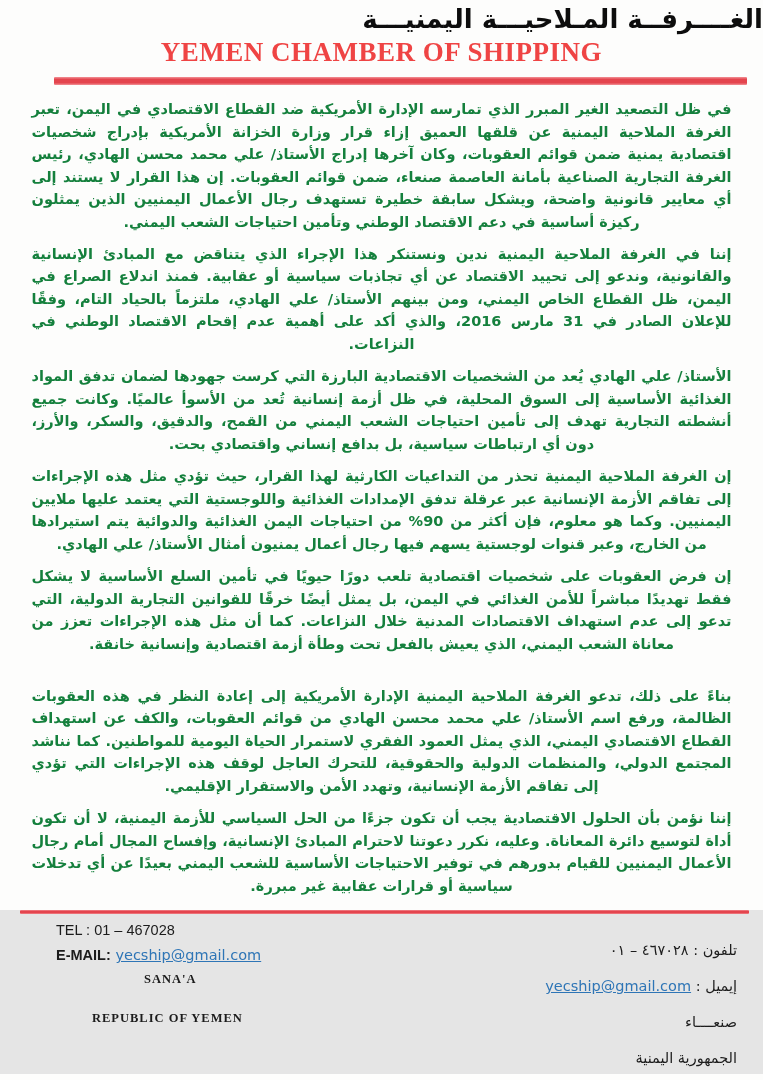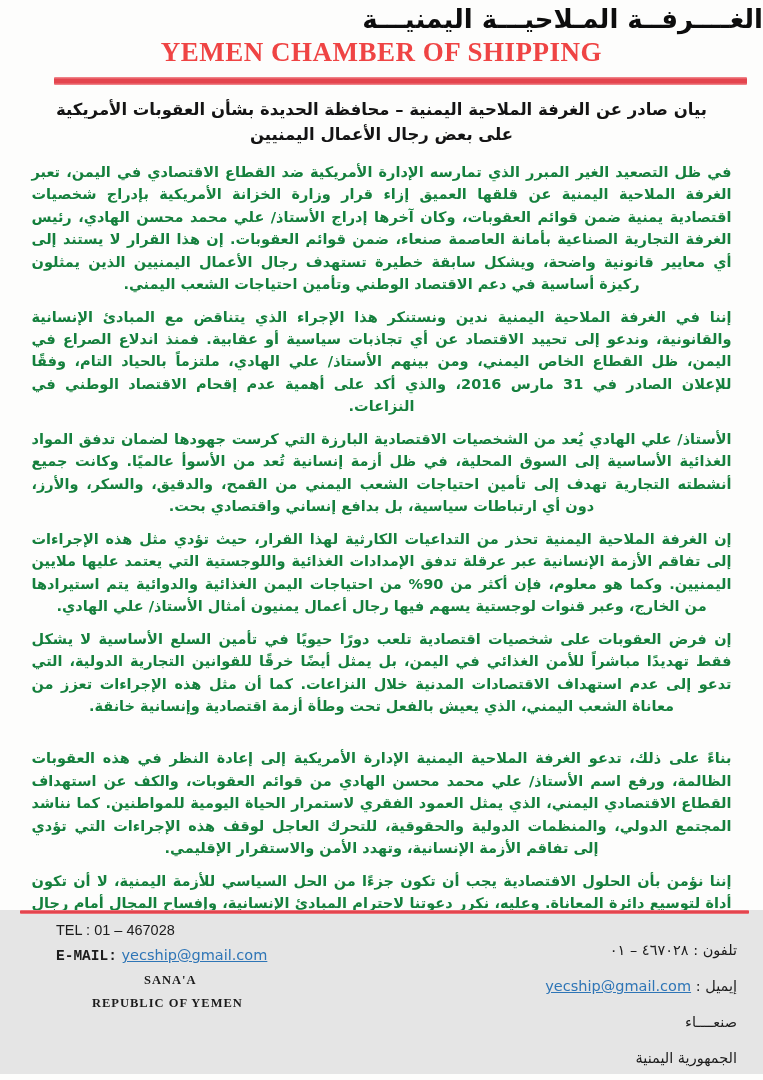--- a/index.html
+++ b/index.html
@@ -78,46 +78,42 @@
   
   .footer-wrap{position:absolute;left:0;right:0;bottom:6px;background:#e5e5e5;}
   .footer{
     display:flex;
     justify-content:space-between;
     padding:8px 26px 0 56px;
   }
   .footer-left{direction:ltr;font-size:14.5px;color:#1c1c1c;}
   .footer-left .tel{font-family:"Liberation Sans",sans-serif;}
   .footer-left .email-row{margin-top:9px;}
-  .footer-left .email-label{font-weight:bold;font-family:Liberation Mono, monospace;}
+  .footer-left .email-label{font-weight:bold;font-family:Liberation Sans, sans-serif;}
   .footer-left .city{
     margin-top:9px;padding-left:88px;
     font-family:"Liberation Serif",serif;font-weight:bold;font-size:12.5px;letter-spacing:1px;
   }
   .footer-left .country{
-    margin-top:8px;padding-left:36px;
+    margin-top:24px;padding-left:36px;
     font-family:"Liberation Serif",serif;font-weight:bold;font-size:12.5px;letter-spacing:1px;
   }
   .footer-right{direction:rtl;text-align:right;font-size:14.5px;color:#1c1c1c;}
   .footer-right > div{margin-bottom:8px;margin-top:20px;}
   a.link{color:var(--link-blue);text-decoration:underline;cursor:pointer;}
 </style>
 </head>
 <body>
 
 <div class="page">
 
   <div class="logo-ar">الغــــرفــة المـلاحيـــة اليمنيـــة</div>
   <div class="logo-en">YEMEN CHAMBER OF SHIPPING</div>
   <div class="rule rule-top"></div>
 
-  <div class="doc-title">
-    <div>بيان صادر عن الغرفة الملاحية اليمنية – محافظة الحديدة بشأن العقوبات الأمريكية</div>
-    <div>على بعض رجال الأعمال اليمنيين</div>
-  </div>
 
   <div class="body">
       <p>في ظل التصعيد الغير المبرر الذي تمارسه الإدارة الأمريكية ضد القطاع الاقتصادي في اليمن، تعبر الغرفة الملاحية اليمنية عن قلقها العميق إزاء قرار وزارة الخزانة الأمريكية بإدراج شخصيات اقتصادية يمنية ضمن قوائم العقوبات، وكان آخرها إدراج الأستاذ/ علي محمد محسن الهادي، رئيس الغرفة التجارية الصناعية بأمانة العاصمة صنعاء، ضمن قوائم العقوبات. إن هذا القرار لا يستند إلى أي معايير قانونية واضحة، ويشكل سابقة خطيرة تستهدف رجال الأعمال اليمنيين الذين يمثلون ركيزة أساسية في دعم الاقتصاد الوطني وتأمين احتياجات الشعب اليمني.</p>
       <p>إننا في الغرفة الملاحية اليمنية ندين ونستنكر هذا الإجراء الذي يتناقض مع المبادئ الإنسانية والقانونية، وندعو إلى تحييد الاقتصاد عن أي تجاذبات سياسية أو عقابية. فمنذ اندلاع الصراع في اليمن، ظل القطاع الخاص اليمني، ومن بينهم الأستاذ/ علي الهادي، ملتزماً بالحياد التام، وفقًا للإعلان الصادر في 31 مارس 2016، والذي أكد على أهمية عدم إقحام الاقتصاد الوطني في النزاعات.</p>
       <p>الأستاذ/ علي الهادي يُعد من الشخصيات الاقتصادية البارزة التي كرست جهودها لضمان تدفق المواد الغذائية الأساسية إلى السوق المحلية، في ظل أزمة إنسانية تُعد من الأسوأ عالميًا. وكانت جميع أنشطته التجارية تهدف إلى تأمين احتياجات الشعب اليمني من القمح، والدقيق، والسكر، والأرز، دون أي ارتباطات سياسية، بل بدافع إنساني واقتصادي بحت.</p>
       <p>إن الغرفة الملاحية اليمنية تحذر من التداعيات الكارثية لهذا القرار، حيث تؤدي مثل هذه الإجراءات إلى تفاقم الأزمة الإنسانية عبر عرقلة تدفق الإمدادات الغذائية واللوجستية التي يعتمد عليها ملايين اليمنيين. وكما هو معلوم، فإن أكثر من 90% من احتياجات اليمن الغذائية والدوائية يتم استيرادها من الخارج، وعبر قنوات لوجستية يسهم فيها رجال أعمال يمنيون أمثال الأستاذ/ علي الهادي.</p>
       <p>إن فرض العقوبات على شخصيات اقتصادية تلعب دورًا حيويًا في تأمين السلع الأساسية لا يشكل فقط تهديدًا مباشراً للأمن الغذائي في اليمن، بل يمثل أيضًا خرقًا للقوانين التجارية الدولية، التي تدعو إلى عدم استهداف الاقتصادات المدنية خلال النزاعات. كما أن مثل هذه الإجراءات تعزز من معاناة الشعب اليمني، الذي يعيش بالفعل تحت وطأة أزمة اقتصادية وإنسانية خانقة.</p>
       <p class="gap-before">بناءً على ذلك، تدعو الغرفة الملاحية اليمنية الإدارة الأمريكية إلى إعادة النظر في هذه العقوبات الظالمة، ورفع اسم الأستاذ/ علي محمد محسن الهادي من قوائم العقوبات، والكف عن استهداف القطاع الاقتصادي اليمني، الذي يمثل العمود الفقري لاستمرار الحياة اليومية للمواطنين. كما نناشد المجتمع الدولي، والمنظمات الدولية والحقوقية، للتحرك العاجل لوقف هذه الإجراءات التي تؤدي إلى تفاقم الأزمة الإنسانية، وتهدد الأمن والاستقرار الإقليمي.</p>
       <p>إننا نؤمن بأن الحلول الاقتصادية يجب أن تكون جزءًا من الحل السياسي للأزمة اليمنية، لا أن تكون أداة لتوسيع دائرة المعاناة. وعليه، نكرر دعوتنا لاحترام المبادئ الإنسانية، وإفساح المجال أمام رجال الأعمال اليمنيين للقيام بدورهم في توفير الاحتياجات الأساسية للشعب اليمني بعيدًا عن أي تدخلات سياسية أو قرارات عقابية غير مبررة.</p>
     </div>

